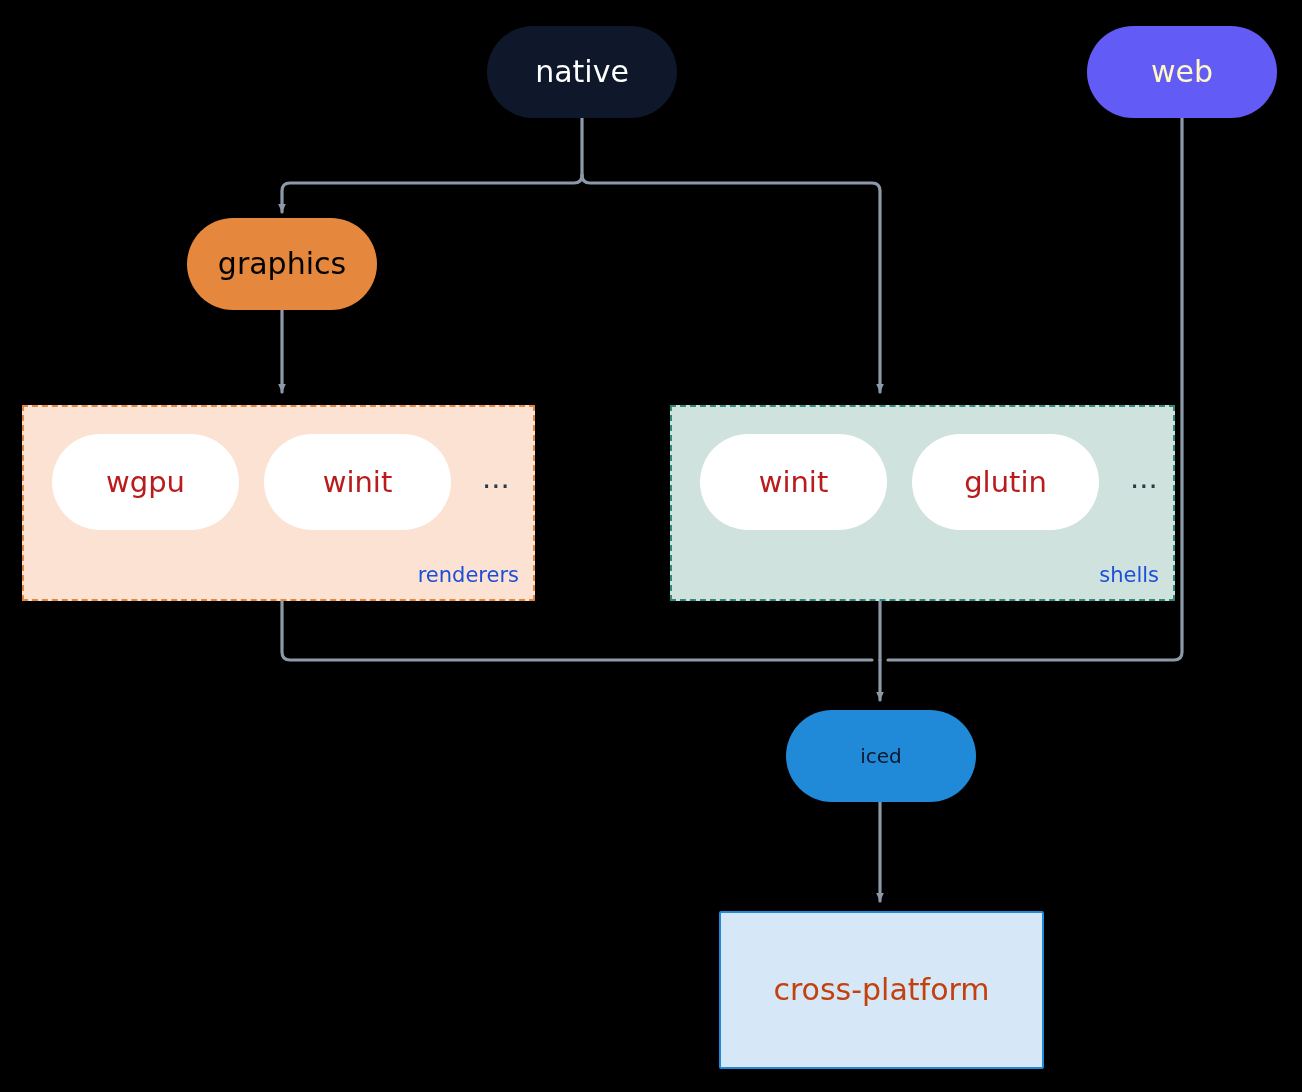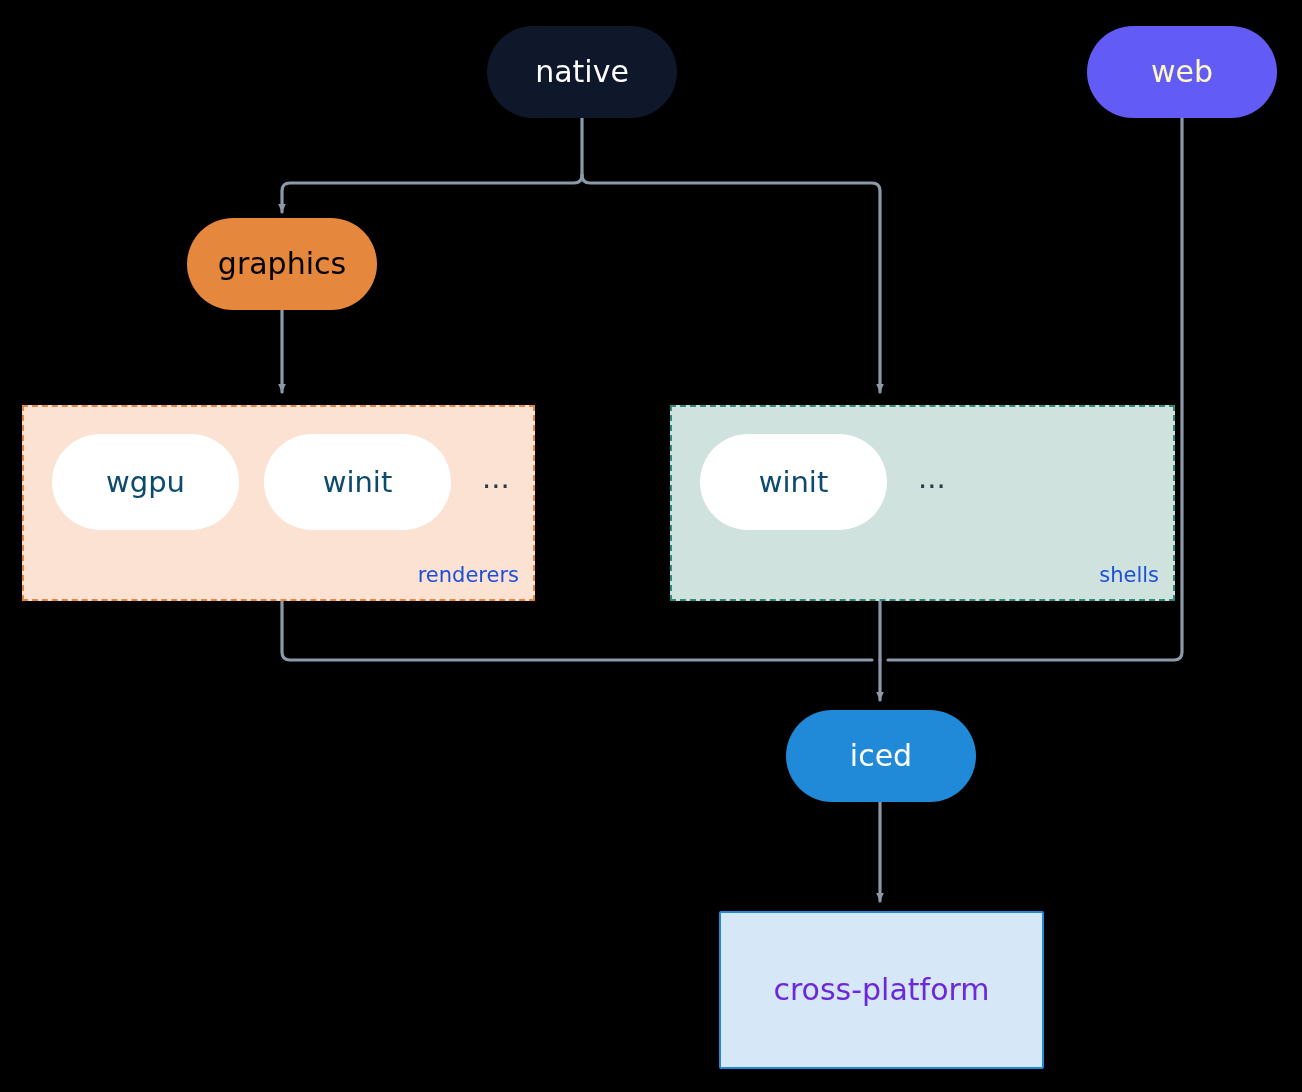--- a/index.html
+++ b/index.html
@@ -57,27 +57,27 @@
   }
   .node-graphics {
     left: 187px;  top: 218px; width: 190px; height: 92px;
     background: #e5873c;
     color: #000000;
     font-size: 30px;
   }
   .node-iced {
     left: 786px;  top: 710px; width: 190px; height: 92px;
     background: #2089d8;
-    color: #ffffff;
-    font-size: 30px;
+    color: #0f172a;
+    font-size: 20px;
   }
   .node-app {
     left: 719px;  top: 911px; width: 325px; height: 158px;
     background: #d6e8f8;
-    color: #6d28d9;
+    color: #c2410c;
     border: 2px solid #2089d8;
     border-radius: 2px;
     font-size: 30px;
     flex-direction: column;
     gap: 14px;
   }
   .node-app .app-line { display: block; }
 
   
   .cluster {
@@ -106,21 +106,21 @@
   .chip {
     box-sizing: border-box;
     height: 96px;
     min-width: 187px;
     padding: 0 28px;
     background: #ffffff;
     border-radius: 999px;
     display: flex;
     align-items: center;
     justify-content: center;
-    color: #0c4a6e;
+    color: #b91c1c;
     font-size: 29px;
   }
   .ellipsis {
     color: #2b3a47;
     font-size: 29px;
     padding: 0 6px;
     align-self: center;
     margin-top: -8px;
   }
   .cluster-label {
@@ -188,20 +188,23 @@
       <div class="ellipsis">...</div>
     </div>
     <div class="cluster-label">renderers</div>
   </div>
 
   <div class="cluster cluster-shells">
     <div class="cluster-items">
       <div class="chip">
         <span>winit</span>
       </div>
+      <div class="chip">
+        <span>glutin</span>
+      </div>
       <div class="ellipsis">...</div>
     </div>
     <div class="cluster-label">shells</div>
   </div>
 
   <div class="node pill node-iced">
     <span>iced</span>
   </div>
 
   <div class="node node-app">

